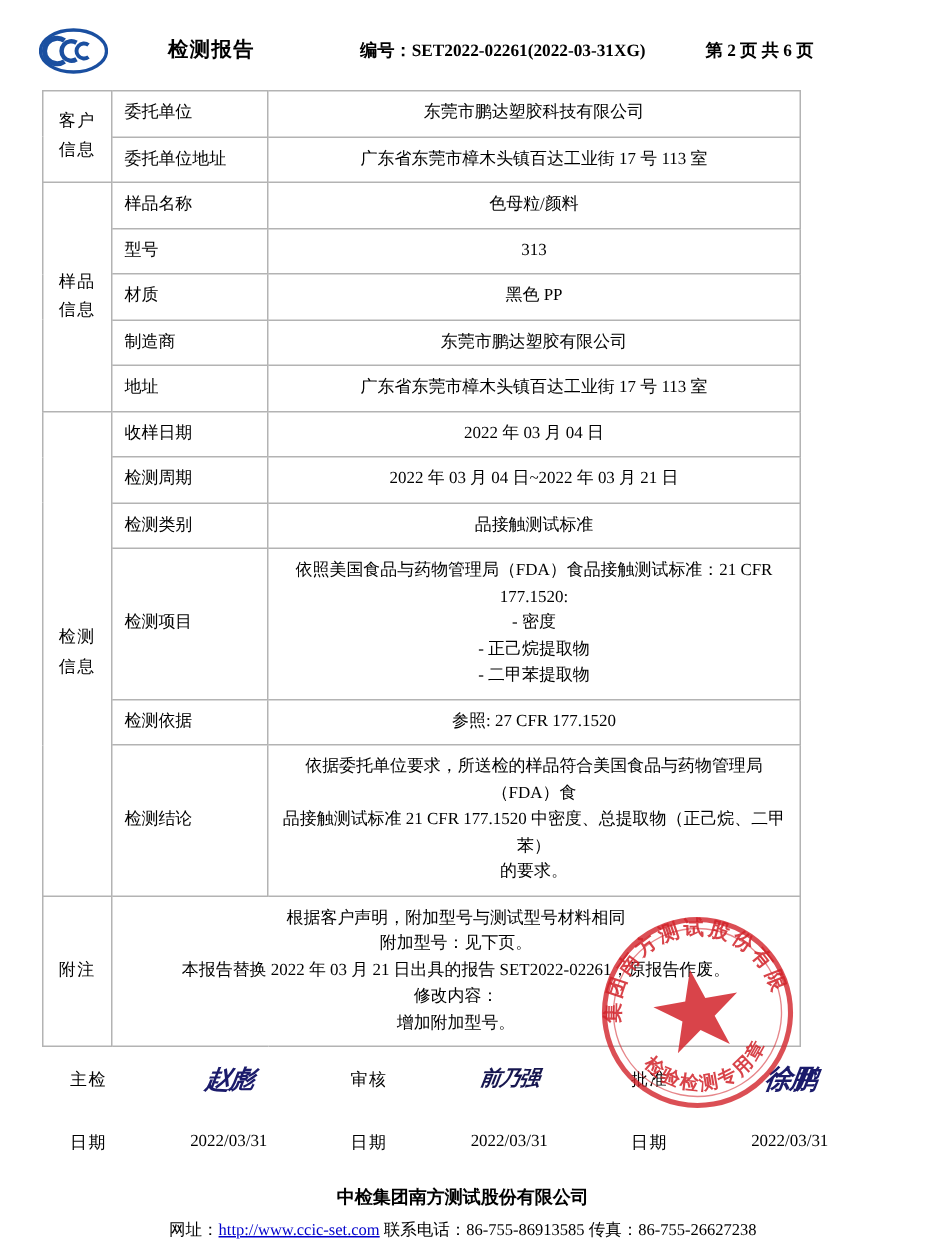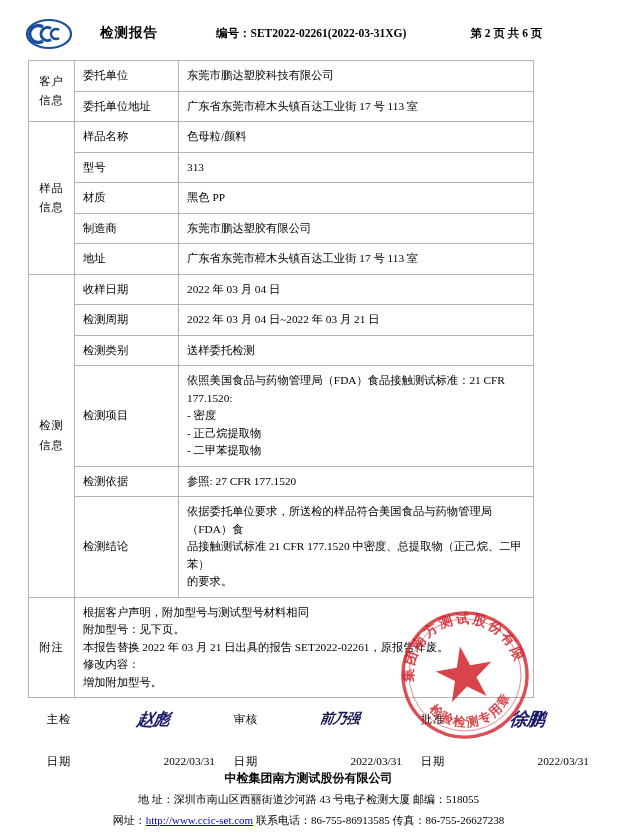--- a/index.html
+++ b/index.html
@@ -18,21 +18,21 @@
     height: 840px;
     position: relative;
     padding: 0;
   }
 
   
   .header {
     display: flex;
     align-items: center;
     padding: 18px 26px 8px 26px;
-    gap: 4px;
+    gap: 16px;
   }
   .logo {
     width: 46px;
     height: 30px;
     flex: 0 0 auto;
     position: relative;
   }
   .logo svg { display: block; }
   .hdr-title {
     font-size: 13.5px;
@@ -43,21 +43,21 @@
   }
   .hdr-no {
     font-size: 11.5px;
     font-weight: bold;
     margin-left: 54px;
     white-space: nowrap;
   }
   .hdr-page {
     font-size: 11.5px;
     font-weight: bold;
-    margin-left: 60px;
+    margin-left: 24px;
     white-space: nowrap;
   }
 
   
   table.main {
     width: 506px;
     margin: 4px 28px 0 28px;
     border-collapse: collapse;
     table-layout: fixed;
     font-family: Liberation Serif, serif;
@@ -76,20 +76,21 @@
     letter-spacing: 1px;
   }
   td.sec .sec-inner { line-height: 1.7; }
   td.lbl {
     width: 96px;
     padding-left: 10px;
     white-space: nowrap;
   }
   td.val {
     padding-left: 10px;
+    text-align: center;
   }
   .h-row td { height: 30px; }
 
   .multi { line-height: 1.62; }
   .multi div { white-space: normal; }
 
   
   .sigwrap {
     width: 561px;
     margin: 0 28px;
@@ -113,21 +114,21 @@
     font-size: 17px;
     font-style: italic;
     font-weight: bold;
     color: #1b1b6b;
     letter-spacing: -1px;
     transform: skewX(-8deg);
     display: inline-block;
   }
   .sig-hand.b { font-size: 14px; color: #16164f; }
   .sig-hand.c { font-size: 18px; }
-  .date-val { text-align: right; font-size: 11.3px; }
+  .date-val { text-align: center; font-size: 11.3px; }
 
   
   .stamp {
     position: absolute;
     left: 390px;
     top: 600px;
     width: 150px;
     height: 150px;
     pointer-events: none;
   }
@@ -223,21 +224,21 @@
       </td>
       <td class="lbl">收样日期</td>
       <td class="val">2022 年 03 月 04 日</td>
     </tr>
     <tr class="h-row">
       <td class="lbl">检测周期</td>
       <td class="val">2022 年 03 月 04 日~2022 年 03 月 21 日</td>
     </tr>
     <tr class="h-row">
       <td class="lbl">检测类别</td>
-      <td class="val">送样委托检测</td>
+      <td class="val">品接触测试标准</td>
     </tr>
     <tr>
       <td class="lbl">检测项目</td>
       <td class="val multi">
         <div>依照美国食品与药物管理局（FDA）食品接触测试标准：21 CFR</div>
         <div>177.1520:</div>
         <div>- 密度</div>
         <div>- 正己烷提取物</div>
         <div>- 二甲苯提取物</div>
       </td>
@@ -312,19 +313,18 @@
         <text font-family="'Liberation Serif', serif" font-size="12.5" fill="#d2232a" opacity="0.85" font-weight="bold" letter-spacing="1.6">
           <textPath href="#arcBot" startOffset="50%" text-anchor="middle">检验检测专用章</textPath>
         </text>
         <polygon points="75,46 81.8,66.4 103.3,66.4 85.9,79.1 92.6,99.5 75,86.8 57.4,99.5 64.1,79.1 46.7,66.4 68.2,66.4" fill="#d2232a" opacity="0.85"></polygon>
       </g>
     </svg>
   </div>
 
   <div class="footer">
     <div class="f1">中检集团南方测试股份有限公司</div>
-    <div>地  址：深圳市南山区西丽街道沙河路 43 号电子检测大厦   邮编：518055</div>
     <div>
       <span>网址：</span><a href="#">http://www.ccic-set.com</a><span> 联系电话：86-755-86913585 传真：86-755-26627238</span>
     </div>
   </div>
 
 </div>
 
 </body></html>

